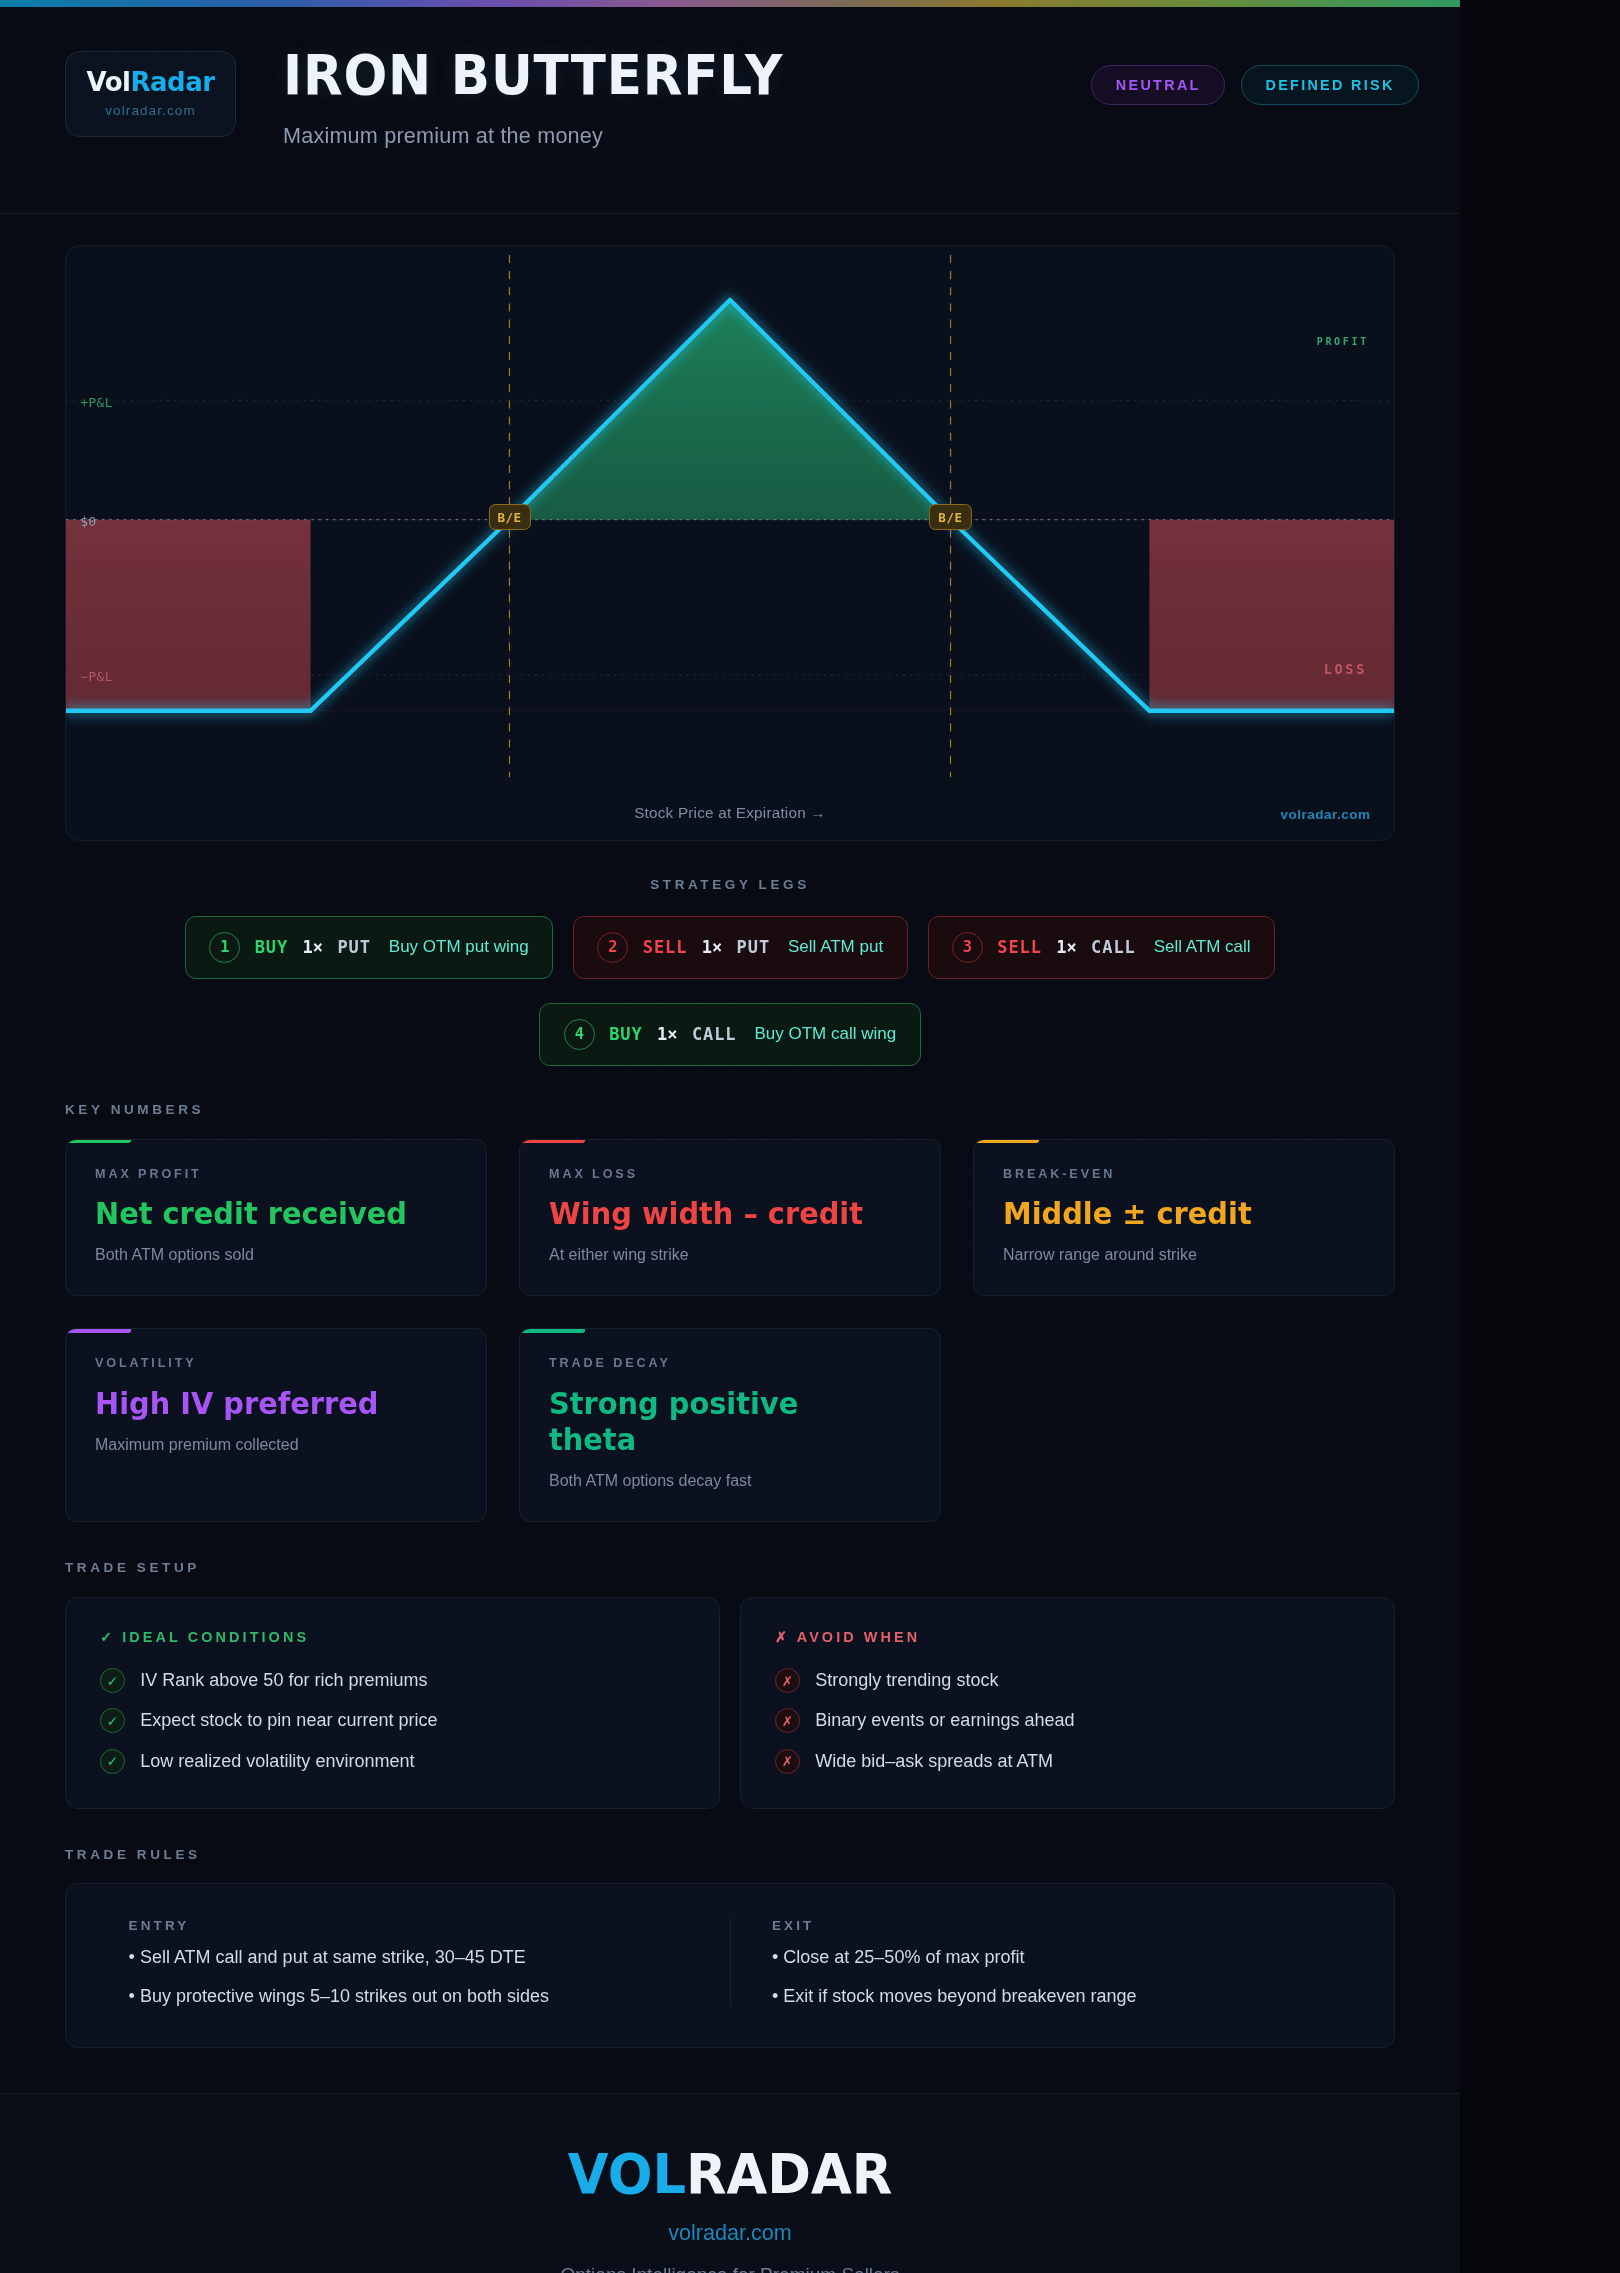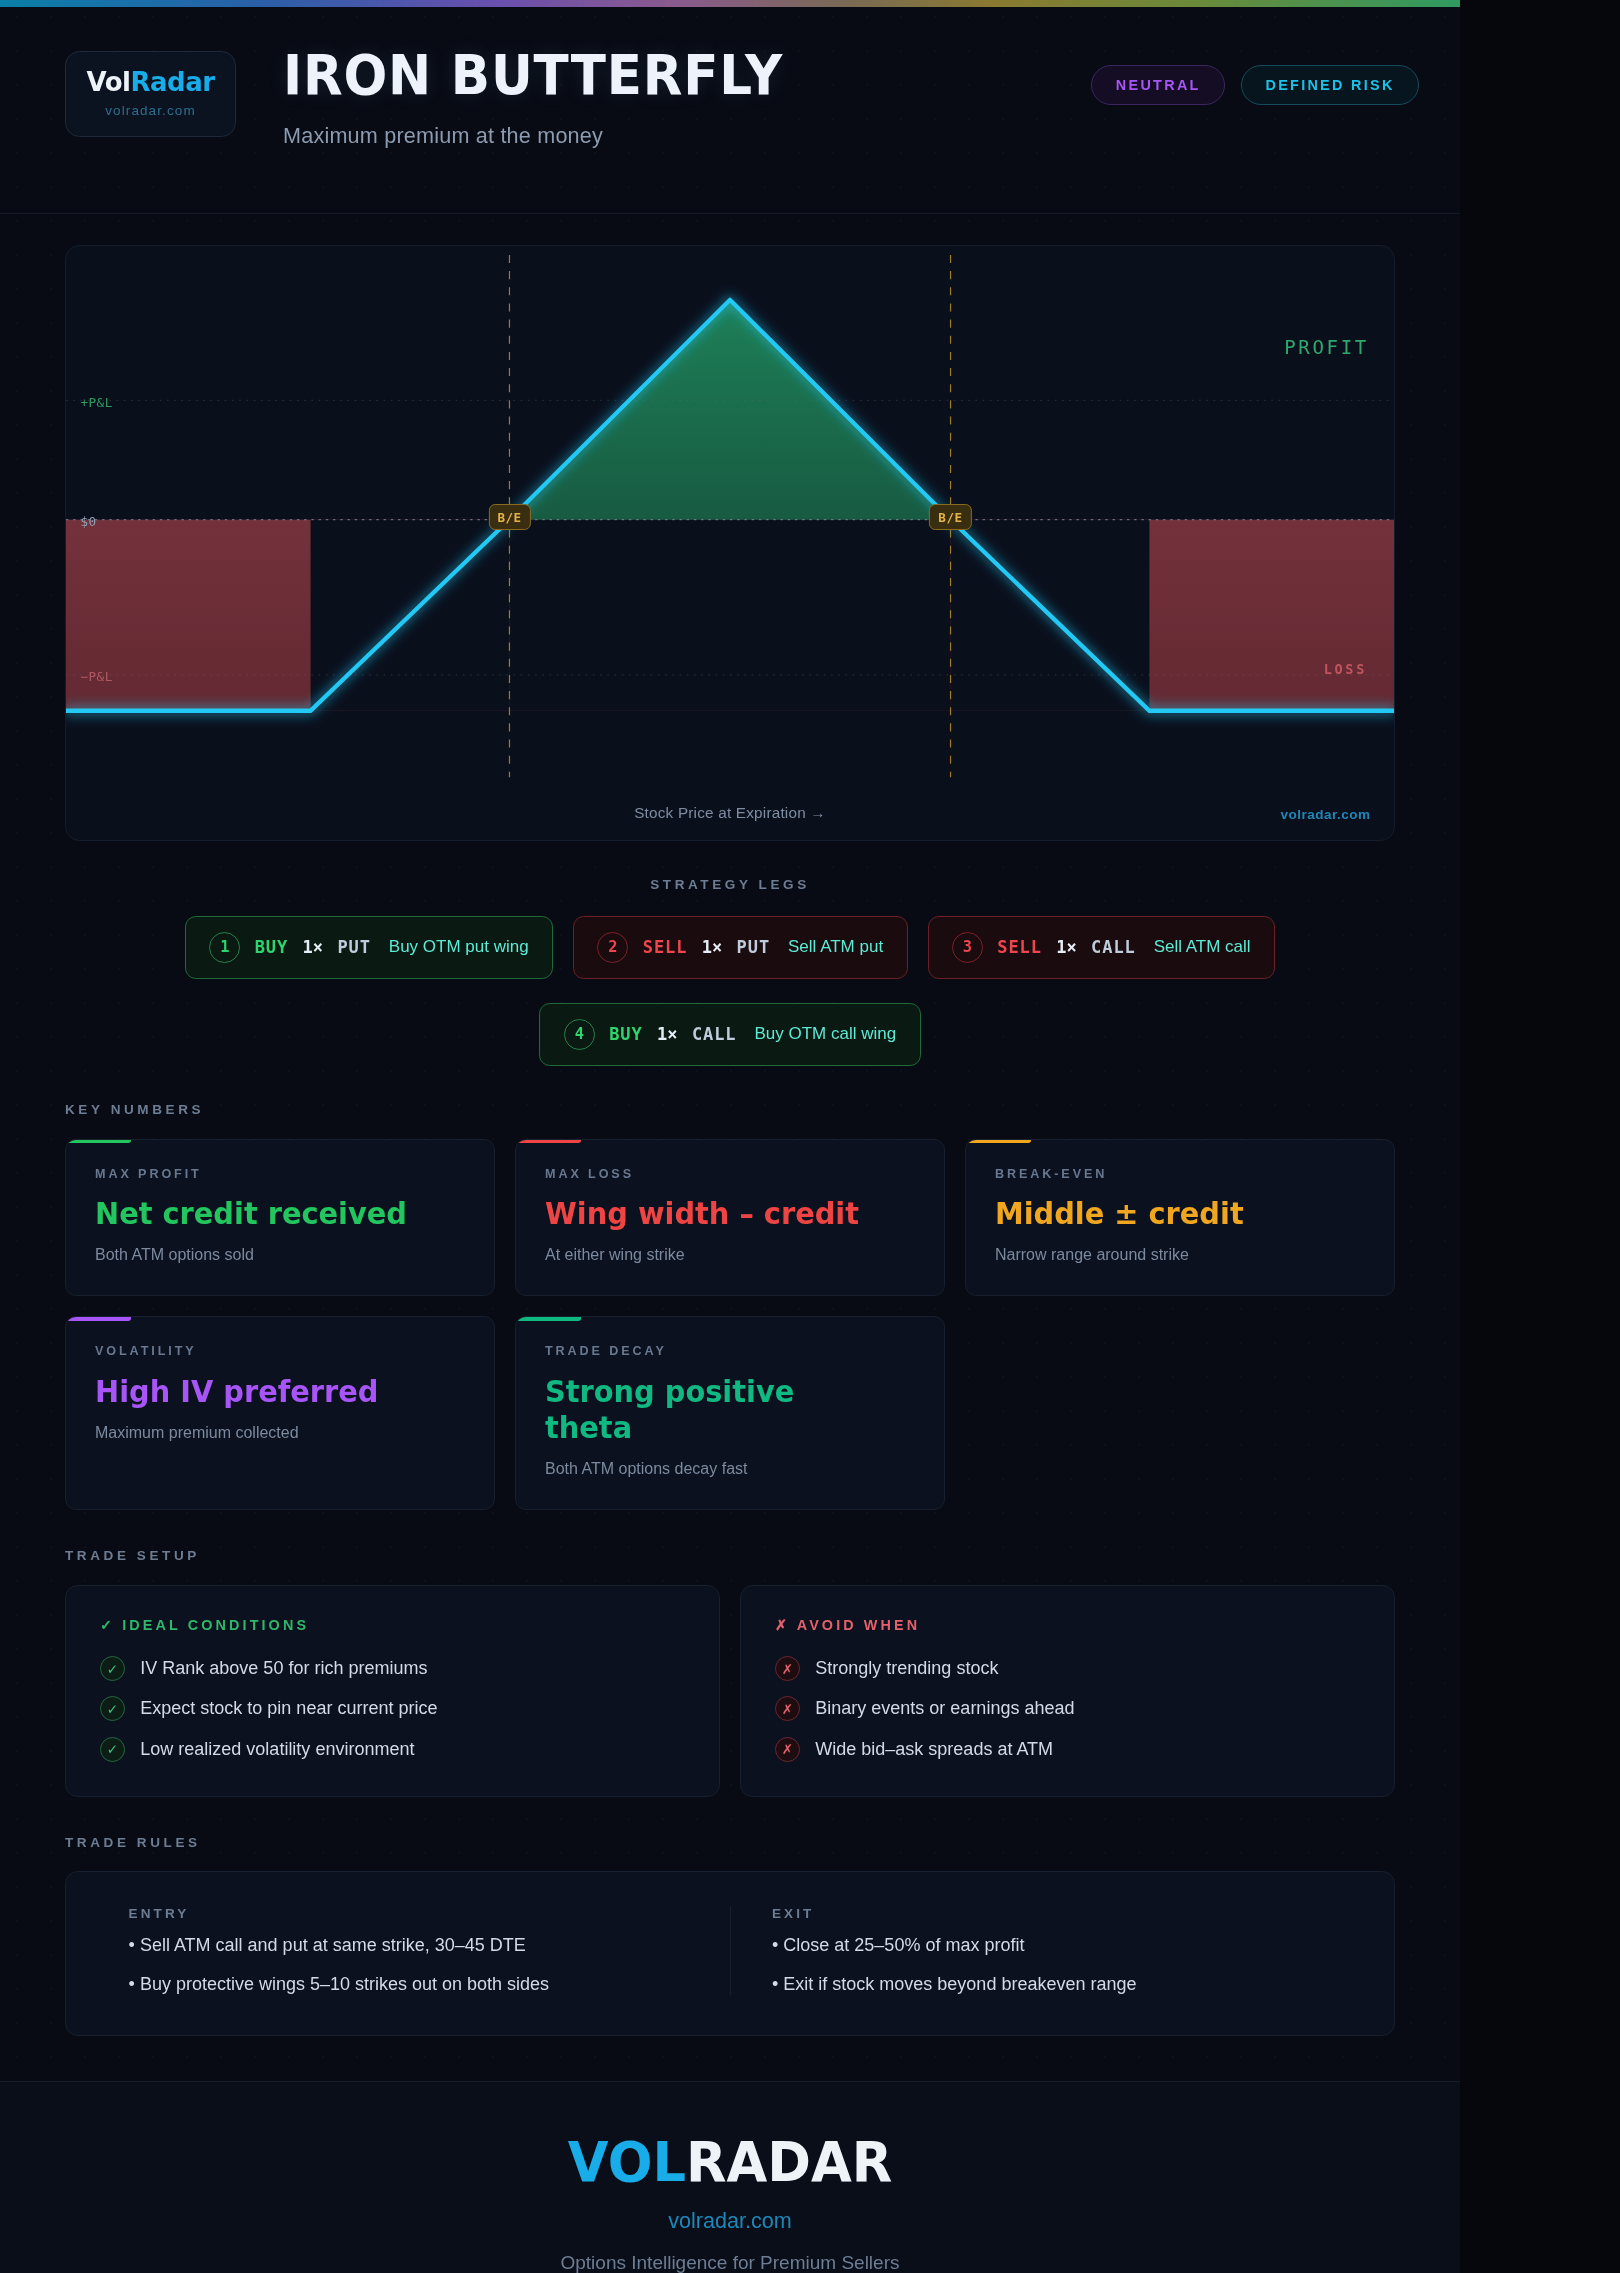--- a/index.html
+++ b/index.html
@@ -119,21 +119,21 @@
   .chart-svg { position: absolute; inset: 0; width: 100%; height: 100%; }
   .ax-label {
     position: absolute;
     font-family: "DejaVu Sans Mono", monospace;
     font-size: 12.6px;
     letter-spacing: 0.5px;
   }
   .lbl-pos  { left: 14.4px;  top: 149px; color: #2e9e63; }
   .lbl-zero { left: 14.4px;  top: 268px; color: #8fa0b5; }
   .lbl-neg  { left: 14.4px;  top: 423px; color: #b05a63; }
-  .lbl-profit { right: 25px; top: 90px; color: #2fa96e; font-weight: 400; font-size: 19px; letter-spacing: 2.7px; }
+  .lbl-profit { right: 25px; top: 90px; color: #2fa96e; font-weight: 700; font-size: 10px; letter-spacing: 2.7px; }
   .lbl-loss   { right: 27px; top: 404px; color: #c2545e; font-weight: 700; font-size: 13.5px; letter-spacing: 2.7px; margin-top: 11px; }
   .lbl-xaxis  { left: 50%; transform: translateX(-50%); bottom: 18px; color: #7e8da2; font-size: 15.3px; font-family: "Liberation Sans", sans-serif; letter-spacing: 0.2px; }
   .lbl-site   { right: 23.4px; bottom: 18px; color: #1e87b8; font-size: 13.5px; font-weight: 700; font-family: "Liberation Sans", sans-serif; }
   .be-chip {
     position: absolute;
     transform: translate(-50%, -50%);
     background: #3a2e10;
     border: 0.9px solid #8a6a1f;
     color: #e3b44a;
     font-family: "DejaVu Sans Mono", monospace;
@@ -176,21 +176,21 @@
   .leg.sell .leg-num { border: 0.9px solid #7d2027; color: #f0454f; }
   .leg-action { font-family: "DejaVu Sans Mono", monospace; font-weight: 700; font-size: 17px; letter-spacing: 0.9px; }
   .leg.buy  .leg-action { color: #2fd46f; }
   .leg.sell .leg-action { color: #f0454f; }
   .leg-qty  { font-family: "DejaVu Sans Mono", monospace; font-weight: 700; font-size: 17px; color: #e6edf6; }
   .leg-type { font-family: "DejaVu Sans Mono", monospace; font-weight: 700; font-size: 17px; color: #c0cbdb; letter-spacing: 0.9px; }
   .leg-note { font-size: 17px; color: #5eead4; margin-left: 3.6px; }
 
   
   .keys-wrap { position: relative; z-index: 2; padding: 36px 65px 0; }
-  .keys-grid { display: grid; grid-template-columns: repeat(3, 1fr); gap: 20px; margin-top: 21.6px; }
+  .keys-grid { display: grid; grid-template-columns: repeat(3, 1fr); gap: 32px; margin-top: 21.6px; }
   .kcard {
     position: relative;
     border: 0.9px solid #16202e;
     border-radius: 10.8px;
     background: #0b111e;
     padding: 27px 29px 31px;
     min-height: 141px;
     overflow: hidden;
   }
   .kcard .accent {

